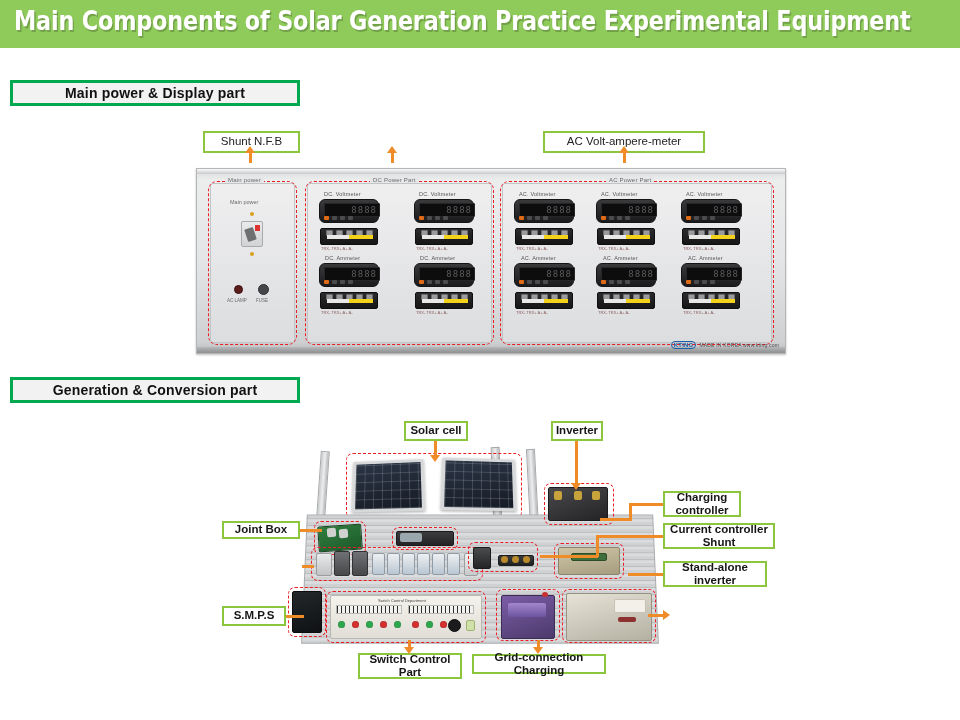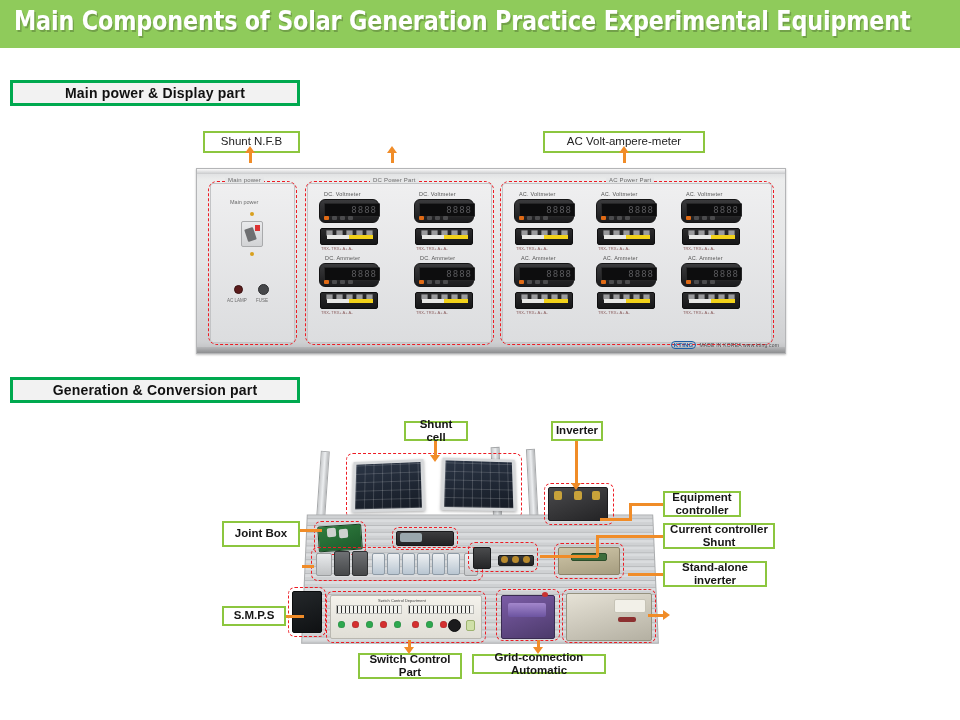--- a/index.html
+++ b/index.html
@@ -576,37 +576,37 @@
     <div class="dev" style="left:212px;top:160px;width:38px;height:14px;background:linear-gradient(180deg,#a387cc,#6c54a0);"></div>
     <div class="dev" style="left:246px;top:149px;width:6px;height:5px;border-radius:50%;background:#c93232;"></div>
     <div class="dash" style="left:200px;top:146px;width:64px;height:52px;"></div>
 
     <div class="dev" style="left:270px;top:150px;width:86px;height:48px;background:linear-gradient(165deg,#e6e2d6,#b4b0a2);border:1px solid #96927f;"></div>
     <div class="dev" style="left:318px;top:156px;width:32px;height:14px;background:#f2f0e8;border:1px solid #c6c3b6;"></div>
     <div class="dev" style="left:322px;top:174px;width:18px;height:5px;background:#8c3030;"></div>
     <div class="dash" style="left:266px;top:146px;width:94px;height:54px;"></div>
   </div>
 
-  <div class="callout" style="left:404px;top:421px;width:64px;height:20px;">Shunt cell</div>
+  <div class="callout" style="left:404px;top:421px;width:64px;height:20px;">Solar cell</div>
   <div class="conn v" style="left:434px;top:441px;height:16px;"></div>
   <div class="arrow-down" style="left:430px;top:455px;"></div>
 
   <div class="callout" style="left:551px;top:421px;width:52px;height:20px;">Inverter</div>
   <div class="conn v" style="left:575px;top:441px;height:44px;"></div>
   <div class="arrow-down" style="left:571px;top:483px;"></div>
 
-  <div class="callout" style="left:222px;top:521px;width:78px;height:26px;">Joint Box</div>
+  <div class="callout" style="left:222px;top:521px;width:78px;height:18px;">Joint Box</div>
   <div class="conn h" style="left:300px;top:529px;width:22px;"></div>
 
   <div class="conn h" style="left:302px;top:565px;width:12px;"></div>
 
   <div class="callout" style="left:222px;top:606px;width:64px;height:20px;">S.M.P.S</div>
   <div class="conn h" style="left:286px;top:615px;width:18px;"></div>
 
-  <div class="callout" style="left:663px;top:491px;width:78px;height:26px;">Equipment
+  <div class="callout" style="left:663px;top:491px;width:78px;height:26px;">Charging
 controller</div>
   <div class="conn h" style="left:629px;top:503px;width:34px;"></div>
   <div class="conn v" style="left:629px;top:503px;height:18px;"></div>
   <div class="conn h" style="left:600px;top:518px;width:32px;"></div>
 
   <div class="callout" style="left:663px;top:523px;width:112px;height:26px;">Current controller
 Shunt</div>
   <div class="conn h" style="left:596px;top:535px;width:67px;"></div>
   <div class="conn v" style="left:596px;top:535px;height:22px;"></div>
   <div class="conn h" style="left:540px;top:555px;width:58px;"></div>
@@ -616,17 +616,17 @@
   <div class="conn h" style="left:628px;top:573px;width:35px;"></div>
 
   <div class="conn h" style="left:648px;top:614px;width:16px;"></div>
   <div class="arrow-right" style="left:663px;top:610px;"></div>
 
   <div class="callout" style="left:358px;top:653px;width:104px;height:26px;">Switch Control
 Part</div>
   <div class="conn v" style="left:408px;top:640px;height:9px;"></div>
   <div class="arrow-down" style="left:404px;top:647px;"></div>
 
-  <div class="callout" style="left:472px;top:654px;width:134px;height:20px;">Grid-connection Automatic</div>
+  <div class="callout" style="left:472px;top:654px;width:134px;height:20px;">Grid-connection Charging</div>
   <div class="conn v" style="left:537px;top:640px;height:9px;"></div>
   <div class="arrow-down" style="left:533px;top:647px;"></div>
 
 </div>
 
 </body></html>

